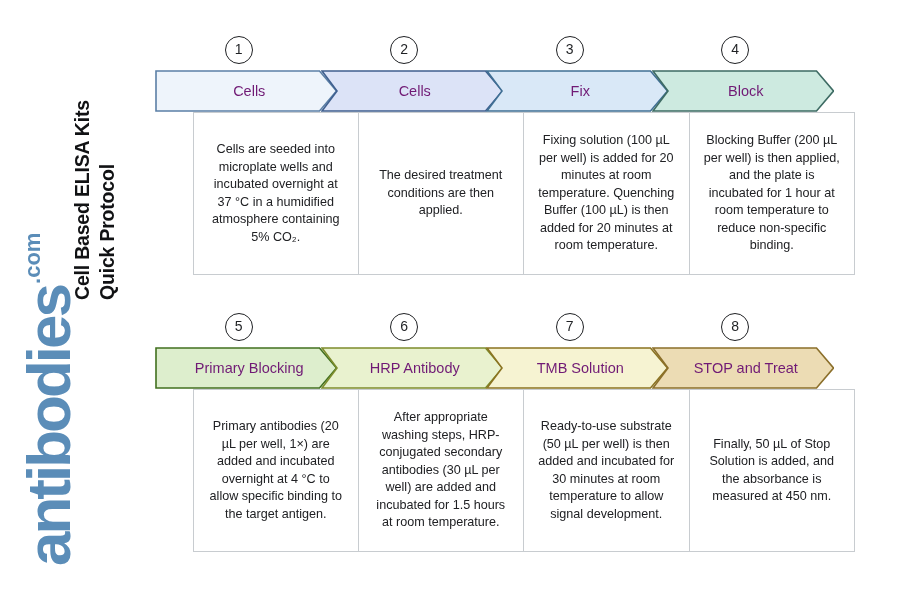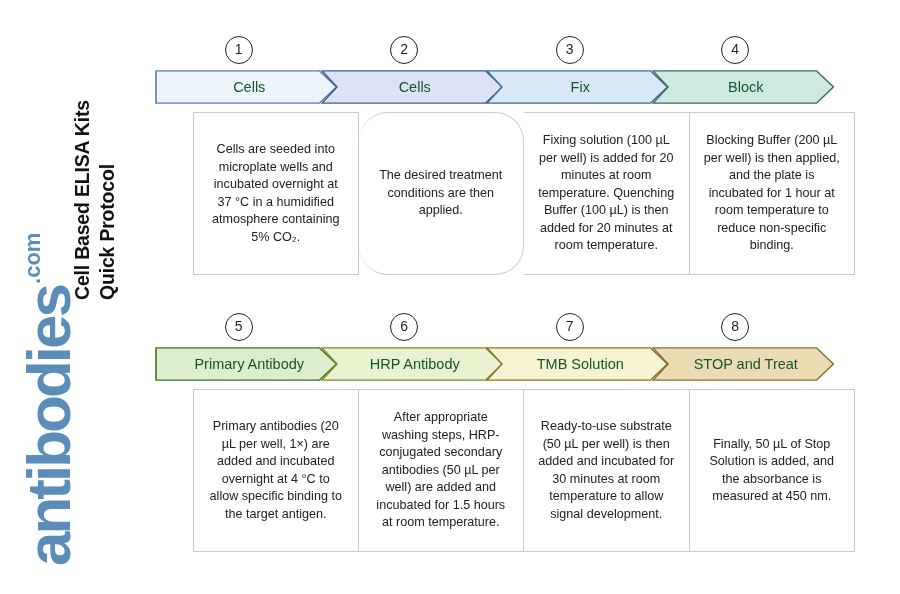--- a/index.html
+++ b/index.html
@@ -65,24 +65,24 @@
     background:#fff;
     font-size:14px;
     line-height:25px;
     text-align:center;
     color:#1f2124;
   }
 
   
   .chevrons{ position:relative; height:42px; margin-top:4px; }
   .chev{
-    position:absolute; top:0; height:34px;
+    position:absolute; top:0; height:42px;
     display:flex; align-items:center; justify-content:center;
     font-size:14.5px;
-    color:#14532d;
+    color:#701a75;
     box-sizing:border-box;
   }
   .chev span{ position:relative; z-index:2; padding-left:6px;}
   .chev .shape{
     position:absolute; inset:0; z-index:1;
   }
   .chev .shape svg{ width:100%; height:100%; display:block; }
 
   
   .descs{ position:relative; margin-top:0px; height:163px;margin-left:38px; }
@@ -148,21 +148,21 @@
             <polygon points="1,1 164.5,1 181.5,21 164.5,41 1,41 16,21" fill="#cdeae0" stroke="#3d6b63" stroke-width="1.6" stroke-linejoin="miter"></polygon>
           </svg>
         </div>
         <span>Block</span>
       </div>
     </div>
   <div class="descs">
       <div class="desc" style="left: 0px; width: 165.5px;">
         <p>Cells are seeded into microplate wells and incubated overnight at 37 °C in a humidified atmosphere containing 5% CO₂.</p>
       </div>
-      <div class="desc mid" style="left: 165.5px; width: 165.5px; border-radius: 29px;">
+      <div class="desc mid" style="left: 165.5px; width: 165.5px;">
         <p>The desired treatment conditions are then applied.</p>
       </div>
       <div class="desc mid" style="left: 331px; width: 165.5px;">
         <p>Fixing solution (100 µL per well) is added for 20 minutes at room temperature. Quenching Buffer (100 µL) is then added for 20 minutes at room temperature.</p>
       </div>
       <div class="desc mid" style="left: 496.5px; width: 165.5px;">
         <p>Blocking Buffer (200 µL per well) is then applied, and the plate is incubated for 1 hour at room temperature to reduce non-specific binding.</p>
       </div>
     </div>
 </div>
@@ -174,21 +174,21 @@
       <div class="badge" style="left: 400.75px;">7</div>
       <div class="badge" style="left: 566.25px;">8</div>
     </div>
   <div class="chevrons">
       <div class="chev" style="left: 0px; width: 182.5px;">
         <div class="shape">
           <svg viewBox="0 0 182.5 42" preserveAspectRatio="none">
             <polygon points="1,1 164.5,1 181.5,21 164.5,41 1,41" fill="#ddeecd" stroke="#41701f" stroke-width="1.6" stroke-linejoin="miter"></polygon>
           </svg>
         </div>
-        <span>Primary Antibody</span>
+        <span>Primary Blocking</span>
       </div>
       <div class="chev" style="left: 165.5px; width: 182.5px;">
         <div class="shape">
           <svg viewBox="0 0 182.5 42" preserveAspectRatio="none">
             <polygon points="1,1 164.5,1 181.5,21 164.5,41 1,41 16,21" fill="#e9f2cf" stroke="#7d8c2c" stroke-width="1.6" stroke-linejoin="miter"></polygon>
           </svg>
         </div>
         <span>HRP Antibody</span>
       </div>
       <div class="chev" style="left: 331px; width: 182.5px;">
@@ -206,21 +206,21 @@
           </svg>
         </div>
         <span>STOP and Treat</span>
       </div>
     </div>
   <div class="descs">
       <div class="desc" style="left: 0px; width: 165.5px;">
         <p>Primary antibodies (20 µL per well, 1×) are added and incubated overnight at 4 °C to allow specific binding to the target antigen.</p>
       </div>
       <div class="desc mid" style="left: 165.5px; width: 165.5px;">
-        <p>After appropriate washing steps, HRP-conjugated secondary antibodies (50 µL per well) are added and incubated for 1.5 hours at room temperature.</p>
+        <p>After appropriate washing steps, HRP-conjugated secondary antibodies (30 µL per well) are added and incubated for 1.5 hours at room temperature.</p>
       </div>
       <div class="desc mid" style="left: 331px; width: 165.5px;">
         <p>Ready-to-use substrate (50 µL per well) is then added and incubated for 30 minutes at room temperature to allow signal development.</p>
       </div>
       <div class="desc mid" style="left: 496.5px; width: 165.5px;">
         <p>Finally, 50 µL of Stop Solution is added, and the absorbance is measured at 450 nm.</p>
       </div>
     </div>
 </div>
 

